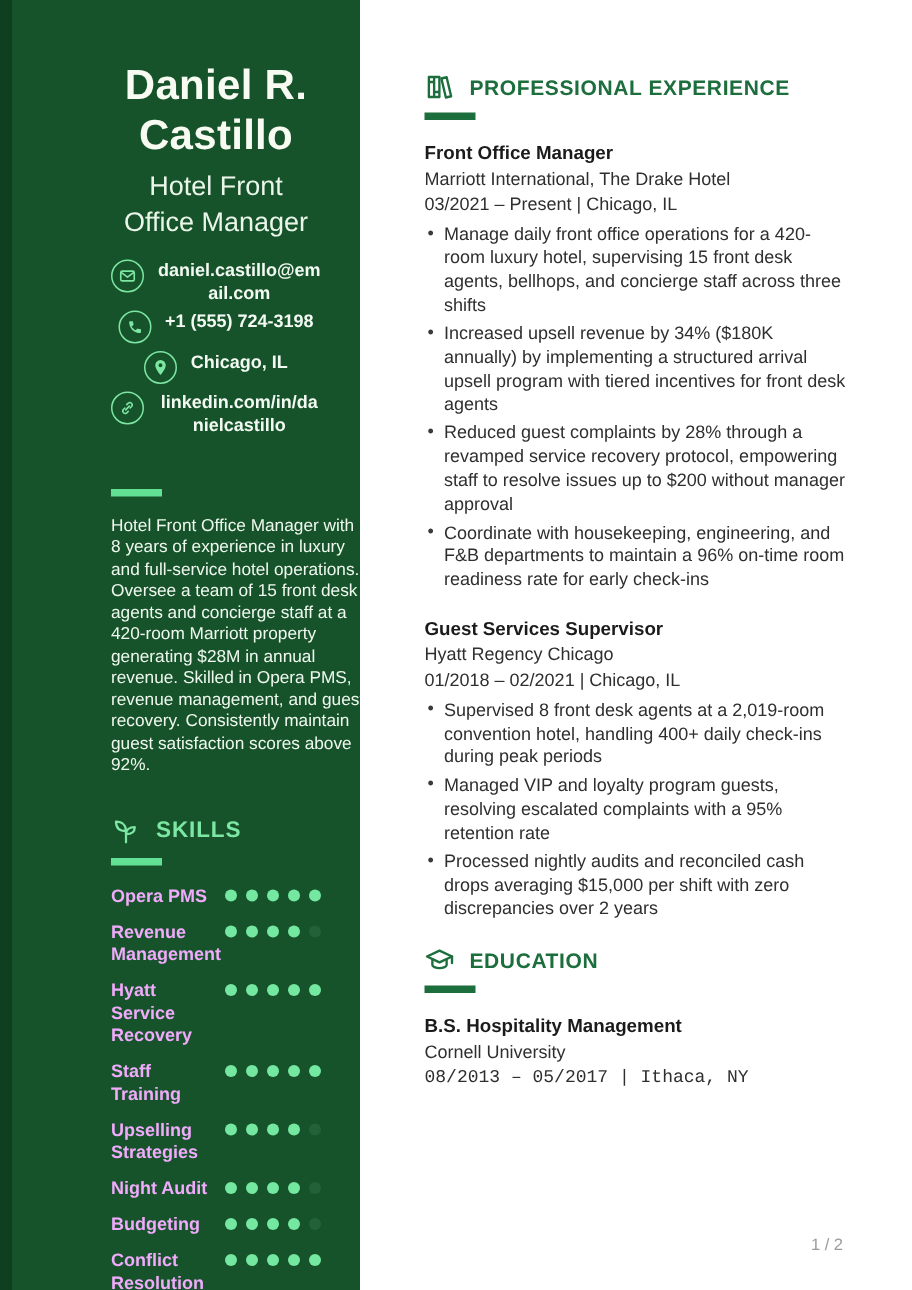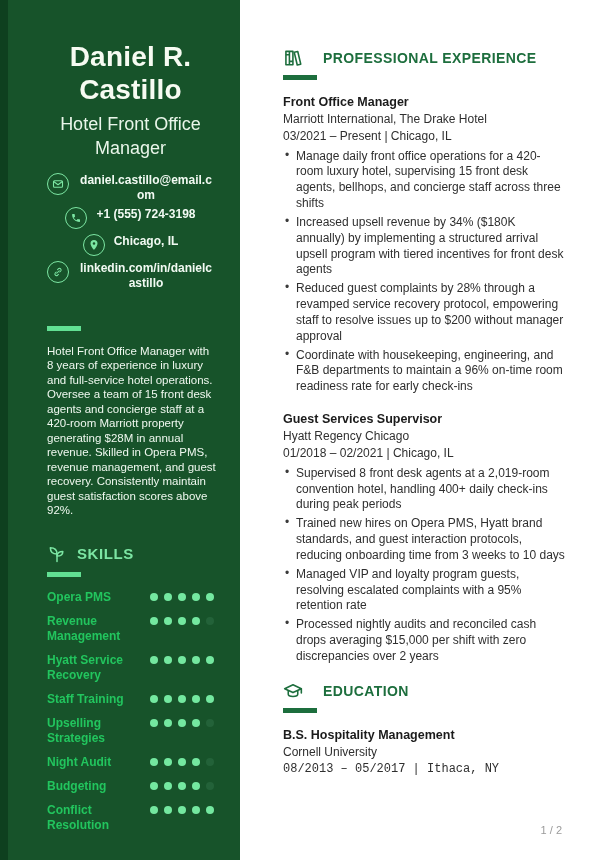--- a/index.html
+++ b/index.html
@@ -9,21 +9,21 @@
     --page-bg:#ffffff; --page-number-gray:#9b9b9b;
   }
   *{box-sizing:border-box;margin:0;padding:0;}
   html,body{background:#fff;}
   body{width:608px;height:860px;font-family:"Liberation Sans","DejaVu Sans",sans-serif;}
   .page{width:608px;height:860px;display:flex;background:var(--page-bg);overflow:hidden;}
 
   
   .sidebar{position:relative;width:240px;height:860px;background:var(--sidebar-bg);
     color:var(--text-light);display:flex;flex-direction:column;
-    padding:0 26px 14px 47px;overflow:hidden;flex-shrink:0;}
+    padding:0 26px 14px 74px;overflow:hidden;flex-shrink:0;}
   .edge{position:absolute;left:0;top:0;width:8px;height:100%;background:var(--sidebar-edge);}
   .person-name{margin-top:40px;text-align:center;font-size:28px;line-height:1.18;
     font-weight:bold;color:#f7fbf2;letter-spacing:.2px;}
   .person-title{margin-top:7px;text-align:center;font-size:18px;line-height:1.32;
     font-weight:400;color:#eaf6ea;}
   .contacts{margin-top:12px;display:flex;flex-direction:column;gap:3px;align-items:center;}
   .contact-row{display:flex;align-items:flex-start;justify-content:center;gap:9px;min-height:24px;}
   .c-icon{width:22px;height:22px;border:1.5px solid var(--accent-mint);border-radius:50%;
     display:flex;align-items:center;justify-content:center;color:var(--accent-mint);flex-shrink:0;}
   .c-icon svg{width:12px;height:12px;display:block;}
@@ -33,28 +33,28 @@
   .side-section{margin-top:26px;}
   .s-head{display:flex;align-items:center;gap:10px;color:var(--accent-mint);
     font-size:15px;font-weight:bold;letter-spacing:.6px;}
   .s-head .icon{width:20px;height:20px;color:var(--accent-mint);}
   .s-head .icon svg{width:20px;height:20px;display:block;}
   .underline{width:34px;height:5px;background:var(--accent-underline);margin:8px 0 13px 0;}
   .profile-text{font-size:11.5px;line-height:1.26;color:#eff8ef;font-weight:500;width:170px;}
 
   .skills-list{display:flex;flex-direction:column;}
   .skill-row{display:flex;justify-content:space-between;align-items:flex-start;margin-bottom:9px;}
-  .skill-label{font-size:12px;font-weight:bold;color:#22c55e;width:110px;line-height:1.25;}
+  .skill-label{font-size:12px;font-weight:bold;color:#f0abfc;width:110px;line-height:1.25;}
   .dots{display:flex;gap:6px;margin-top:3px;}
   .dot{width:8px;height:8px;border-radius:50%;background:var(--dot-empty);opacity:.55;}
   .dot.filled{background:var(--dot-filled);opacity:1;}
 
   
   .main{position:relative;flex:1;padding:48px 43px 0 43px;background:var(--page-bg);}
-  .m-head{display:flex;align-items:center;gap:20px;color:var(--heading-green);
+  .m-head{display:flex;align-items:center;gap:10px;color:var(--heading-green);
     font-size:14px;font-weight:bold;letter-spacing:.4px;}
   .m-head .icon{width:20px;height:20px;color:var(--heading-green);}
   .m-head .icon svg{width:20px;height:20px;display:block;}
   .m-underline{width:34px;height:5px;background:var(--heading-green);margin:7px 0 14px 0;}
 
   .job{margin-bottom:16px;}
   .job-t{font-size:12.5px;font-weight:bold;color:#1b1b1b;line-height:1.35;}
   .job-c{font-size:12px;color:var(--text-dark);line-height:1.45;}
   .job-d{font-size:12px;color:var(--text-dark);line-height:1.45;margin-bottom:3px;}
   .bullets{list-style:none;}
@@ -246,21 +246,20 @@
               <li>Reduced guest complaints by 28% through a revamped service recovery protocol, empowering staff to resolve issues up to $200 without manager approval</li>
               <li>Coordinate with housekeeping, engineering, and F&amp;B departments to maintain a 96% on-time room readiness rate for early check-ins</li>
             </ul>
           </div>
           <div class="job">
             <div class="job-t">Guest Services Supervisor</div>
             <div class="job-c">Hyatt Regency Chicago</div>
             <div class="job-d">01/2018 – 02/2021 | Chicago, IL</div>
             <ul class="bullets">
               <li>Supervised 8 front desk agents at a 2,019-room convention hotel, handling 400+ daily check-ins during peak periods</li>
-              <li>Trained new hires on Opera PMS, Hyatt brand standards, and guest interaction protocols, reducing onboarding time from 3 weeks to 10 days</li>
               <li>Managed VIP and loyalty program guests, resolving escalated complaints with a 95% retention rate</li>
               <li>Processed nightly audits and reconciled cash drops averaging $15,000 per shift with zero discrepancies over 2 years</li>
             </ul>
           </div>
         </div>
     </section>
 
     <section class="edu-section">
       <div class="m-head">
         <span class="icon">

